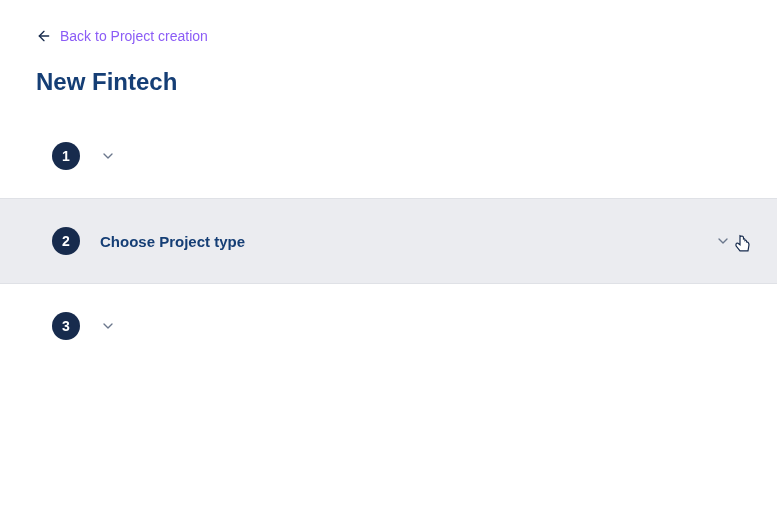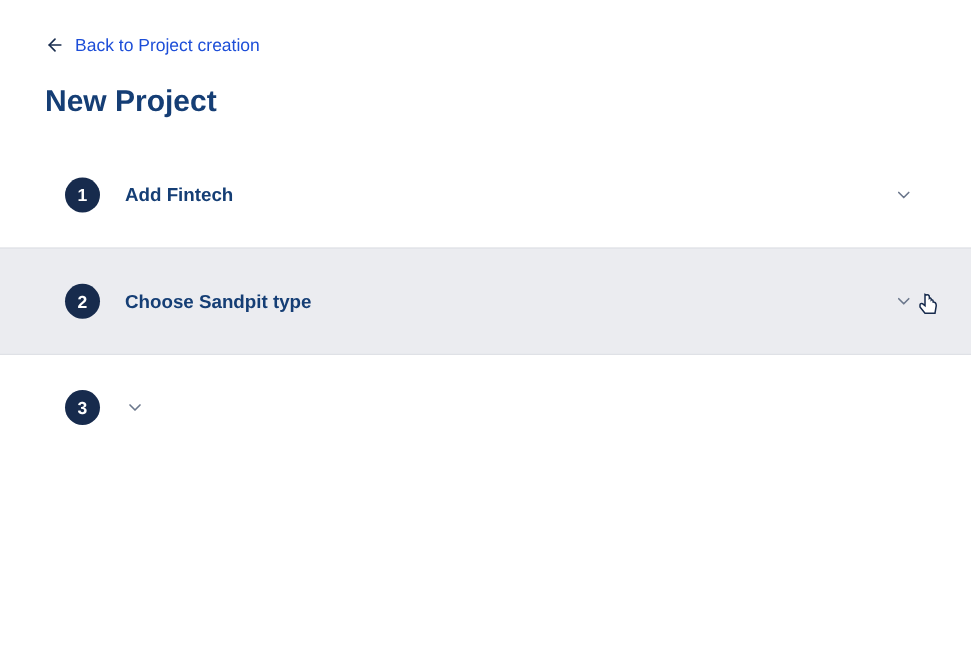--- a/index.html
+++ b/index.html
@@ -15,21 +15,21 @@
       padding: 28px 0 0 36px;
       color: #172b4d;
     }
     .back-link {
       display: flex;
       align-items: center;
       gap: 8px;
       cursor: pointer;
       margin-bottom: 24px;
       font-size: 14px;
-      color: #1d4ed8;
+      color: #8b5cf6;
     }
     .back-arrow {
       display: inline-flex;
       align-items: center;
     }
     .page-title {
       font-size: 24px;
       font-weight: 600;
       color: #153e75;
       margin-bottom: 18px;
@@ -88,37 +88,36 @@
 <div class="back-link">
   <span class="back-arrow">
     <svg width="16" height="16" viewBox="0 0 24 24" fill="none" stroke="#172b4d" stroke-width="2" stroke-linecap="round" stroke-linejoin="round">
       <line x1="19" y1="12" x2="5" y2="12"></line>
       <polyline points="12 19 5 12 12 5"></polyline>
     </svg>
   </span>
   <span>Back to Project creation</span>
 </div>
 
-<h1 class="page-title">New Project</h1>
+<h1 class="page-title">New Fintech</h1>
 
 <div class="steps">
 
   <div class="step">
     <div class="step-number">1</div>
-    <div class="step-title">Add Fintech</div>
     <span class="chevron">
       <svg width="16" height="16" viewBox="0 0 24 24" fill="none" stroke="#6b778c" stroke-width="2" stroke-linecap="round" stroke-linejoin="round">
         <polyline points="6 9 12 15 18 9"></polyline>
       </svg>
     </span>
   </div>
 
   <div class="step hovered">
     <div class="step-number">2</div>
-    <div class="step-title">Choose Sandpit type</div>
+    <div class="step-title">Choose Project type</div>
     <span class="chevron">
       <svg width="16" height="16" viewBox="0 0 24 24" fill="none" stroke="#6b778c" stroke-width="2" stroke-linecap="round" stroke-linejoin="round">
         <polyline points="6 9 12 15 18 9"></polyline>
       </svg>
     </span>
     <span class="cursor-pointer">
       <svg width="18" height="20" viewBox="0 0 18 20" fill="#ffffff" stroke="#172b4d" stroke-width="1.2">
         <path d="M6 2 L6 11 L4 9.5 C3 9 2 9.5 2 10.5 L2 12 L6 17 L14 17 L15 11 C15 9 14 8 12.5 8 L12.5 7.5 C12.5 6.5 11.5 6 11 6.5 L11 6 C11 5 10 4.5 9.5 5 L9.5 4 C9.5 2.5 8 2 7 2.5 Z"></path>
       </svg>
     </span>

